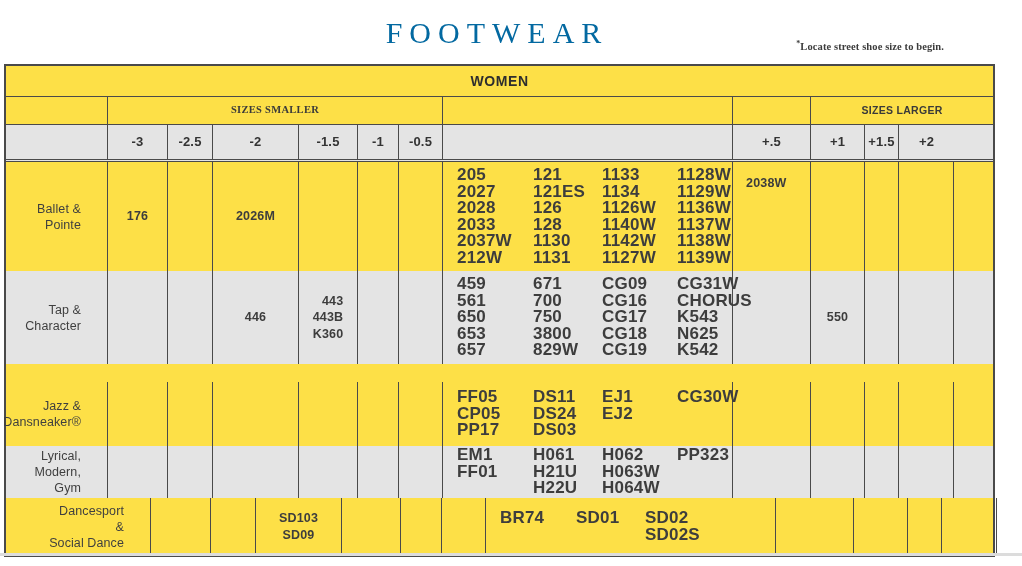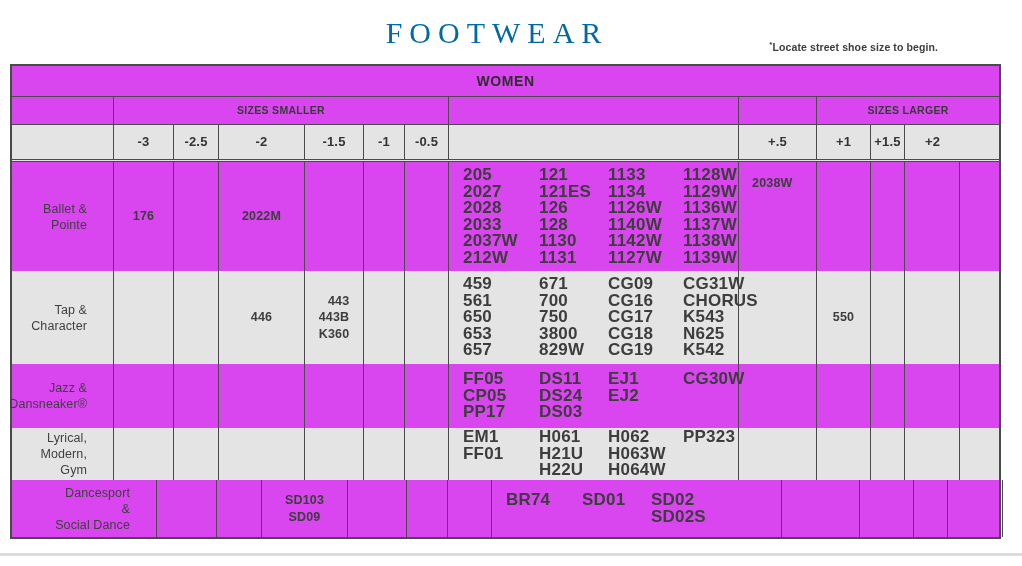--- a/index.html
+++ b/index.html
@@ -7,54 +7,54 @@
     width:1022px;height:566px;background:#ffffff;position:relative;overflow:hidden;
     font-family:"Liberation Sans", sans-serif;color:#3d3d3d;
     -webkit-font-smoothing:antialiased;
   }
   .page-title{
     position:absolute;top:16px;left:0;width:994px;text-align:center;
     font-family:"Liberation Serif", serif;font-size:30px;letter-spacing:7px;
     font-weight:500;color:#0369a1;
   }
   .note{
-    position:absolute;top:41px;right:84px;font-size:10.5px;font-weight:700;
-    color:#3c3c3c;letter-spacing:0.1px;
+    position:absolute;top:41px;right:78px;font-size:10.5px;font-weight:700;
+    color:#3c3c3c;letter-spacing:0.1px;font-family:Liberation Serif, serif;
   }
   .note sup{font-size:8px;line-height:0;}
   .sizetable{
-    position:absolute;left:10px;top:64px;width:987px;
-    border:2px solid #4a4a4a;background:#d946ef;
+    position:absolute;left:4px;top:64px;width:987px;
+    border:2px solid #4a4a4a;background:#fde047;
   }
   .trow{display:grid;grid-template-columns:102px 60px 45px 86px 59px 41px 44px 290px 78px 54px 34px 55px 39px;}
   .cell{
     box-sizing:border-box;border-right:1px solid #4a4a4a;
     display:flex;align-items:center;justify-content:center;
     white-space:pre-line;text-align:center;
     font-size:12.5px;font-weight:700;line-height:16.5px;letter-spacing:0.2px;
     min-width:0;
   }
   .cell.last{border-right:none;}
   .row-women{height:30px;border-bottom:1px solid #4a4a4a;}
   .women-cell{grid-column:1/-1;border-right:none;font-size:14px;letter-spacing:0.6px;color:#2e2e2e;}
   .row-groups{height:27px;border-bottom:1px solid #4a4a4a;}
   .group-cell{font-size:10.5px;letter-spacing:0.3px;color:#3a3a3a;}
   .g-blank1{grid-column:1/2;}
-  .g-smaller{grid-column:2/8;}
+  .g-smaller{grid-column:2/8;font-family:Liberation Serif, serif;}
   .g-street{grid-column:8/9;}
   .g-extra{grid-column:9/10;}
   .g-larger{grid-column:10/14;border-right:none;}
   .row-sizes{height:34px;background:#e4e4e4;border-bottom:3px double #4a4a4a;}
   .size-cell{font-size:13px;color:#333;}
   .street-head{font-size:12.5px;letter-spacing:0.3px;}
   .data-row .cell{background:transparent;}
   .band-gray{background:#e4e4e4;}
   .h-ballet{height:109px;}
   .h-tap{height:93px;}
-  .h-jazz{height:64px;}
+  .h-jazz{height:64px;margin-top:18px;}
   .h-lyrical{height:52px;}
   .h-dancesport{height:57px;margin-left:43px;}
   .cat{
     justify-content:flex-end;text-align:right;padding-right:26px;
     font-weight:400;font-size:12.5px;line-height:16px;letter-spacing:0.1px;color:#3f3f3f;
   }
   .street-cell{padding:0;}
   .sgrid{display:grid;grid-template-columns:76px 69px 75px 70px;align-items:start;width:100%;}
   .scol{padding-left:14px;text-align:left;white-space:pre-line;font-size:17px;font-weight:700;line-height:16.5px;letter-spacing:0.2px;}
   .v-top{align-items:flex-start;justify-content:flex-start;padding:13px 0 0 13px;text-align:left;}
@@ -94,21 +94,21 @@
     <div class="cell size-cell">+1</div>
     <div class="cell size-cell">+1.5</div>
     <div class="cell size-cell last">+2</div>
   </div>
 
   <div class="trow data-row h-ballet">
     <div class="cell cat">Ballet &amp;
 Pointe</div>
     <div class="cell">176</div>
     <div class="cell"></div>
-    <div class="cell">2022M</div>
+    <div class="cell">2026M</div>
     <div class="cell"></div>
     <div class="cell"></div>
     <div class="cell"></div>
     <div class="cell street-cell">
       <div class="sgrid">
         <div class="scol">205
 2027
 2028
 2033
 2037W

